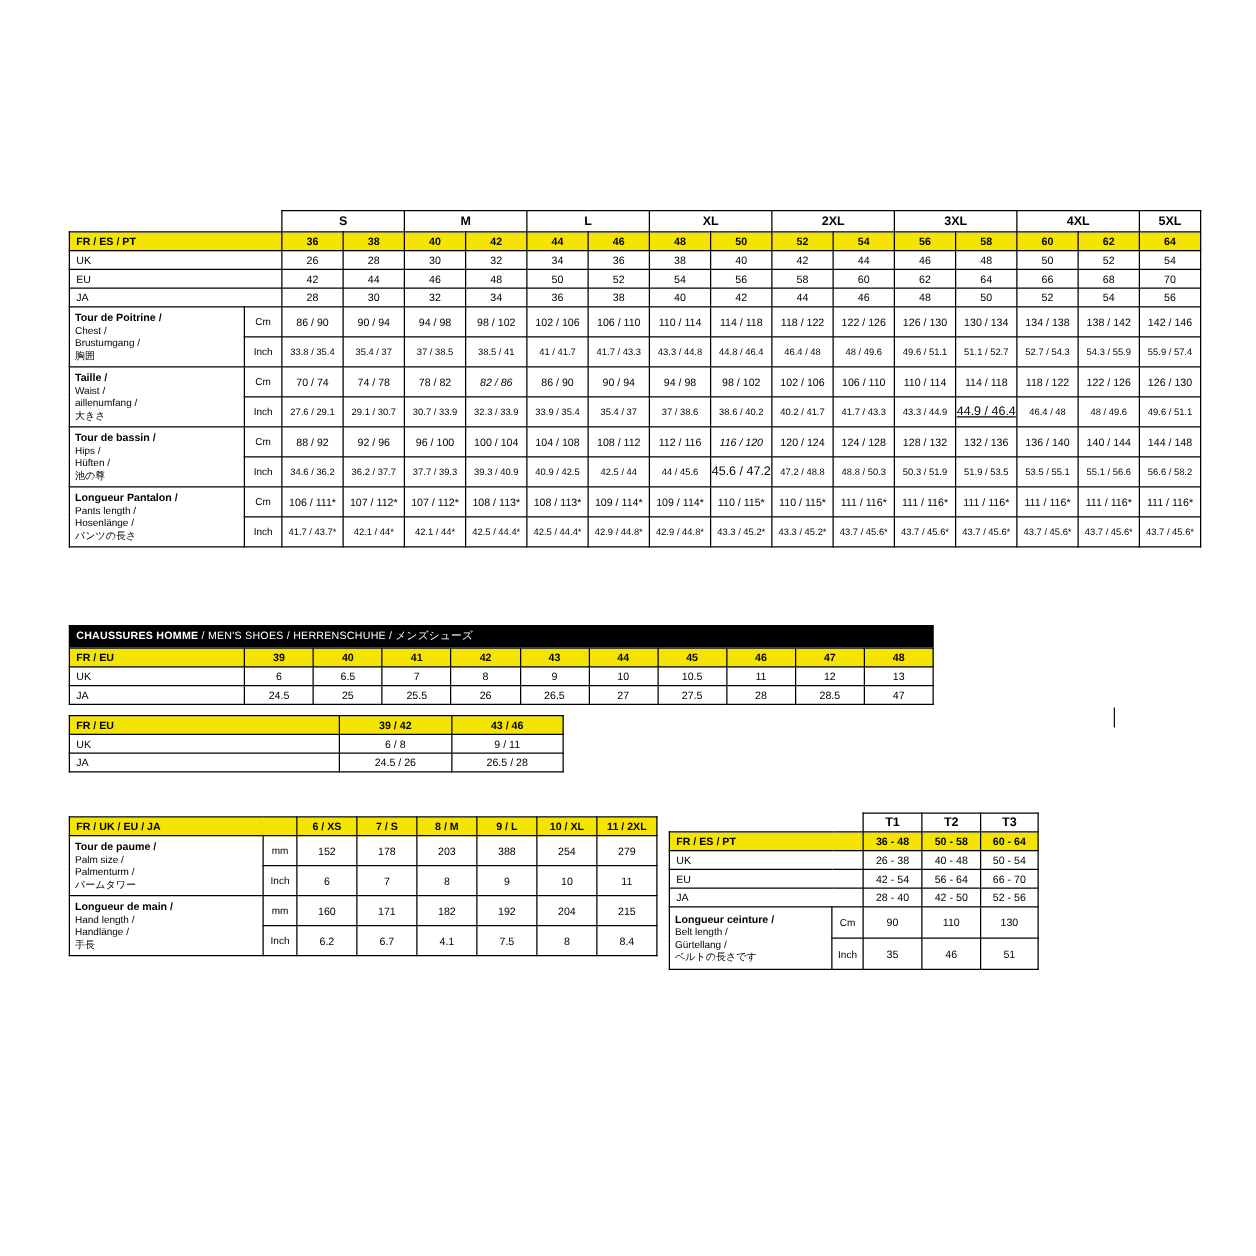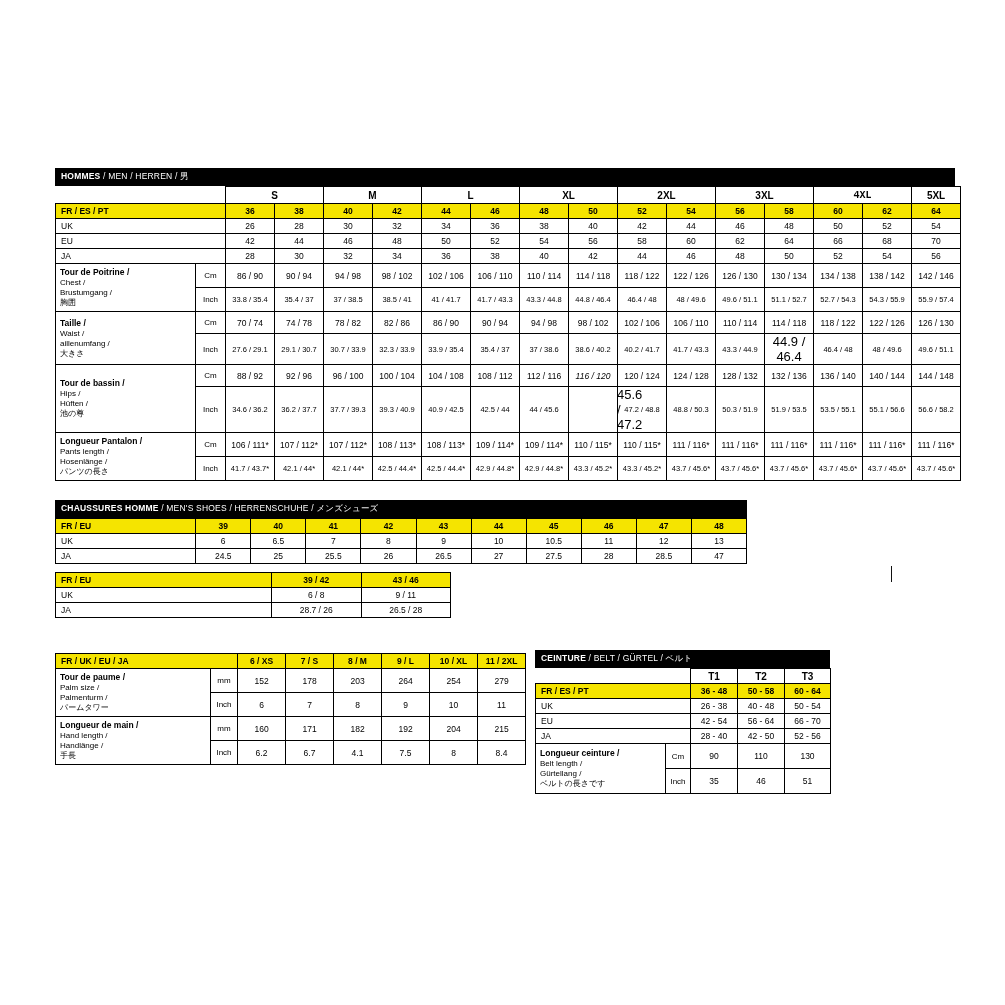--- a/index.html
+++ b/index.html
@@ -41,24 +41,20 @@
   #belt-table table{width:295px;}
 
   .tickmark{position:absolute;left:891px;top:566px;width:1px;height:16px;background:#111;}
 </style>
 </head>
 <body>
 
 <div class="page">
 
   <div id="men-table">
-    <div class="titlebar">
-      <b>HOMMES</b>
-      <span class="norm">/ MEN / HERREN / 男</span>
-    </div>
     <table>
       <colgroup>
         <col style="width:140px">
           <col style="width:30px">
         <col style="width:49px">
           <col style="width:49px">
           <col style="width:49px">
           <col style="width:49px">
         <col style="width:49px">
           <col style="width:49px">
@@ -74,21 +70,21 @@
       </colgroup>
       <tbody id="men-head">
           <tr class="rowh">
             <td class="" colspan="2" style="border: none;"></td>
             <td class="hdrsize" colspan="2" style="height: 16px;">S</td>
             <td class="hdrsize" colspan="2" style="height: 16px;">M</td>
             <td class="hdrsize" colspan="2" style="height: 16px;">L</td>
             <td class="hdrsize" colspan="2" style="height: 16px;">XL</td>
             <td class="hdrsize" colspan="2" style="height: 16px;">2XL</td>
             <td class="hdrsize" colspan="2" style="height: 16px;">3XL</td>
-            <td class="hdrsize" colspan="2" style="height: 16px; font-family: Liberation Mono, monospace;">4XL</td>
+            <td class="hdrsize" colspan="2" style="height: 16px;">4XL</td>
             <td class="hdrsize" colspan="1" style="height: 16px;">5XL</td>
           </tr>
         </tbody>
       <tbody id="men-rows">
           <tr class="rowh">
             <td class="celll yellow" colspan="2">FR / ES / PT</td>
             <td class="cellc yellow">36</td>
             <td class="cellc yellow">38</td>
             <td class="cellc yellow">40</td>
             <td class="cellc yellow">42</td>
@@ -196,21 +192,21 @@
             <td class="cellc" style="font-size: 7.5px; height: 21px;">52.7 / 54.3</td>
             <td class="cellc" style="font-size: 7.5px; height: 21px;">54.3 / 55.9</td>
             <td class="cellc" style="font-size: 7.5px; height: 21px;">55.9 / 57.4</td>
           </tr>
           <tr>
             <td class="lblcell" rowspan="2"><b>Taille /</b><br>Waist /<br>aillenumfang /<br>大きさ</td>
             <td class="unit">Cm</td>
             <td class="cellc" style="height: 21px;">70 / 74</td>
             <td class="cellc" style="height: 21px;">74 / 78</td>
             <td class="cellc" style="height: 21px;">78 / 82</td>
-            <td class="cellc" style="height: 21px;">82 / 86</td>
+            <td class="cellc" style="height: 21px; font-style: italic;">82 / 86</td>
             <td class="cellc" style="height: 21px;">86 / 90</td>
             <td class="cellc" style="height: 21px;">90 / 94</td>
             <td class="cellc" style="height: 21px;">94 / 98</td>
             <td class="cellc" style="height: 21px;">98 / 102</td>
             <td class="cellc" style="height: 21px;">102 / 106</td>
             <td class="cellc" style="height: 21px;">106 / 110</td>
             <td class="cellc" style="height: 21px;">110 / 114</td>
             <td class="cellc" style="height: 21px;">114 / 118</td>
             <td class="cellc" style="height: 21px;">118 / 122</td>
             <td class="cellc" style="height: 21px;">122 / 126</td>
@@ -222,21 +218,21 @@
             <td class="cellc" style="font-size: 7.5px; height: 21px;">29.1 / 30.7</td>
             <td class="cellc" style="font-size: 7.5px; height: 21px;">30.7 / 33.9</td>
             <td class="cellc" style="font-size: 7.5px; height: 21px;">32.3 / 33.9</td>
             <td class="cellc" style="font-size: 7.5px; height: 21px;">33.9 / 35.4</td>
             <td class="cellc" style="font-size: 7.5px; height: 21px;">35.4 / 37</td>
             <td class="cellc" style="font-size: 7.5px; height: 21px;">37 / 38.6</td>
             <td class="cellc" style="font-size: 7.5px; height: 21px;">38.6 / 40.2</td>
             <td class="cellc" style="font-size: 7.5px; height: 21px;">40.2 / 41.7</td>
             <td class="cellc" style="font-size: 7.5px; height: 21px;">41.7 / 43.3</td>
             <td class="cellc" style="font-size: 7.5px; height: 21px;">43.3 / 44.9</td>
-            <td class="cellc" style="font-size: 13px; height: 21px;">44.9 / 46.4</td>
+            <td class="cellc" style="font-size: 10px; height: 21px; text-decoration: underline;">44.9 / 46.4</td>
             <td class="cellc" style="font-size: 7.5px; height: 21px;">46.4 / 48</td>
             <td class="cellc" style="font-size: 7.5px; height: 21px;">48 / 49.6</td>
             <td class="cellc" style="font-size: 7.5px; height: 21px;">49.6 / 51.1</td>
           </tr>
           <tr>
             <td class="lblcell" rowspan="2"><b>Tour de bassin /</b><br>Hips /<br>Hüften /<br>池の尊</td>
             <td class="unit">Cm</td>
             <td class="cellc" style="height: 21px;">88 / 92</td>
             <td class="cellc" style="height: 21px;">92 / 96</td>
             <td class="cellc" style="height: 21px;">96 / 100</td>
@@ -255,21 +251,21 @@
           </tr>
           <tr>
             <td class="unit">Inch</td>
             <td class="cellc" style="font-size: 7.5px; height: 21px;">34.6 / 36.2</td>
             <td class="cellc" style="font-size: 7.5px; height: 21px;">36.2 / 37.7</td>
             <td class="cellc" style="font-size: 7.5px; height: 21px;">37.7 / 39.3</td>
             <td class="cellc" style="font-size: 7.5px; height: 21px;">39.3 / 40.9</td>
             <td class="cellc" style="font-size: 7.5px; height: 21px;">40.9 / 42.5</td>
             <td class="cellc" style="font-size: 7.5px; height: 21px;">42.5 / 44</td>
             <td class="cellc" style="font-size: 7.5px; height: 21px;">44 / 45.6</td>
-            <td class="cellc" style="font-size: 13px; height: 21px; padding-left: 48px;">45.6 / 47.2</td>
+            <td class="cellc" style="font-size: 10px; height: 21px;">45.6 / 47.2</td>
             <td class="cellc" style="font-size: 7.5px; height: 21px;">47.2 / 48.8</td>
             <td class="cellc" style="font-size: 7.5px; height: 21px;">48.8 / 50.3</td>
             <td class="cellc" style="font-size: 7.5px; height: 21px;">50.3 / 51.9</td>
             <td class="cellc" style="font-size: 7.5px; height: 21px;">51.9 / 53.5</td>
             <td class="cellc" style="font-size: 7.5px; height: 21px;">53.5 / 55.1</td>
             <td class="cellc" style="font-size: 7.5px; height: 21px;">55.1 / 56.6</td>
             <td class="cellc" style="font-size: 7.5px; height: 21px;">56.6 / 58.2</td>
           </tr>
           <tr>
             <td class="lblcell" rowspan="2"><b>Longueur Pantalon /</b><br>Pants length  /<br>Hosenlänge /<br>パンツの長さ</td>
@@ -388,21 +384,21 @@
             <td class="cellc yellow">39 / 42</td>
             <td class="cellc yellow">43 / 46</td>
           </tr>
           <tr class="rowh">
             <td class="celll">UK</td>
             <td class="cellc">6 / 8</td>
             <td class="cellc">9 / 11</td>
           </tr>
           <tr class="rowh">
             <td class="celll">JA</td>
-            <td class="cellc">28.7 / 26</td>
+            <td class="cellc">24.5 / 26</td>
             <td class="cellc">26.5 / 28</td>
           </tr>
         </tbody>
     </table>
   </div>
 
   <div class="tickmark"></div>
 
   <div id="gloves-table">
     <table>
@@ -425,21 +421,21 @@
             <td class="cellc yellow">9 / L</td>
             <td class="cellc yellow">10 / XL</td>
             <td class="cellc yellow">11 / 2XL</td>
           </tr>
           <tr>
             <td class="lblcell" rowspan="2"><b>Tour de paume /</b><br>Palm size /<br>Palmenturm /<br>パームタワー</td>
             <td class="unit">mm</td>
             <td class="cellc" style="height: 22px;">152</td>
             <td class="cellc" style="height: 22px;">178</td>
             <td class="cellc" style="height: 22px;">203</td>
-            <td class="cellc" style="height: 22px;">264</td>
+            <td class="cellc" style="height: 22px;">388</td>
             <td class="cellc" style="height: 22px;">254</td>
             <td class="cellc" style="height: 22px;">279</td>
           </tr>
           <tr>
             <td class="unit">Inch</td>
             <td class="cellc" style="height: 22px;">6</td>
             <td class="cellc" style="height: 22px;">7</td>
             <td class="cellc" style="height: 22px;">8</td>
             <td class="cellc" style="height: 22px;">9</td>
             <td class="cellc" style="height: 22px;">10</td>
@@ -462,24 +458,20 @@
             <td class="cellc" style="height: 22px;">4.1</td>
             <td class="cellc" style="height: 22px;">7.5</td>
             <td class="cellc" style="height: 22px;">8</td>
             <td class="cellc" style="height: 22px;">8.4</td>
           </tr>
         </tbody>
     </table>
   </div>
 
   <div id="belt-table">
-    <div class="titlebar">
-      <b>CEINTURE</b>
-      <span class="norm">/ BELT / GÜRTEL / ベルト</span>
-    </div>
     <table>
       <colgroup>
         <col style="width:130px">
           <col style="width:25px">
         <col style="width:47px">
           <col style="width:47px">
           <col style="width:46px">
       </colgroup>
       <tbody id="belt-head">
           <tr class="rowh">

